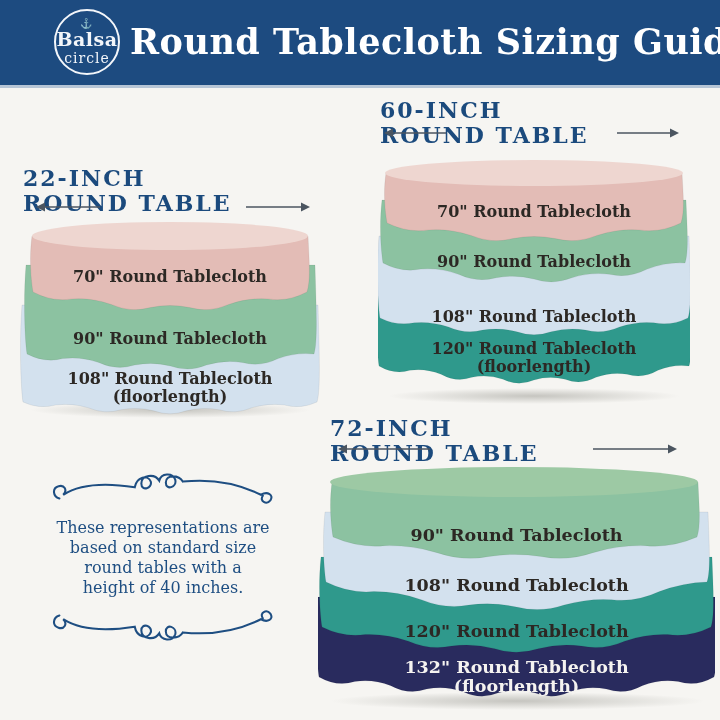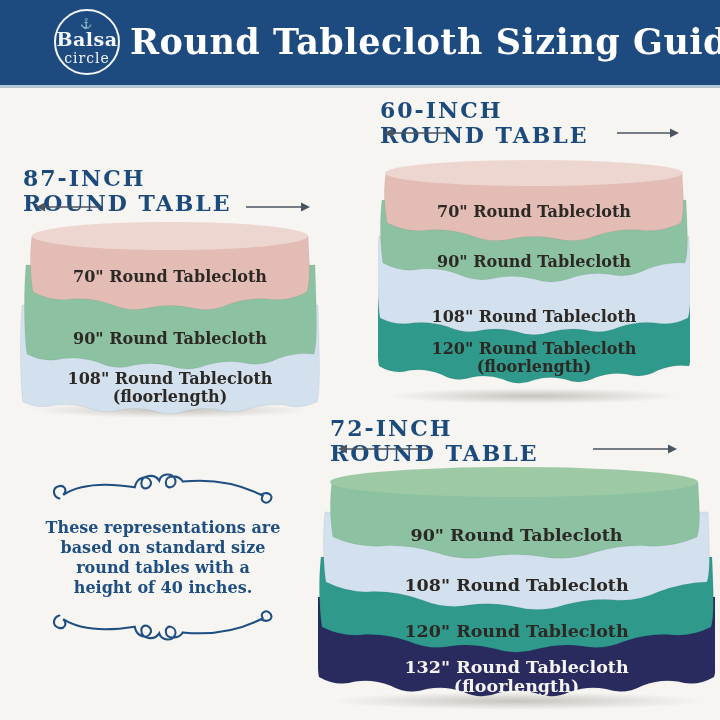--- a/index.html
+++ b/index.html
@@ -56,38 +56,38 @@
     background:radial-gradient(closest-side,rgba(85,85,75,.30),rgba(85,85,75,0));
   }
   #sh48{left:30px;top:402px;width:280px;height:16px;}
   #sh60{left:388px;top:388px;width:292px;height:16px;}
   #sh72{left:330px;top:692px;width:375px;height:18px;}
   
   .note{position:absolute;left:35px;top:470px;width:256px;text-align:center;
         color:var(--note-text,#1e4e82);}
   .note-flourish{display:block;margin:0 auto;width:226px;height:42px;}
   .note-flourish.flip{transform:scaleY(-1);}
-  .note-lines{margin:6px 0 4px 0;font-weight:bold;font-size:16px;line-height:20px;}
+  .note-lines{margin:6px 0 4px 0;font-weight:normal;font-size:16px;line-height:20px;}
 </style>
 </head>
 <body>
 
 <div class="page">
 
   <div class="header">
     <div class="logo">
       <span class="logo-anchor">⚓</span>
       <span class="logo-name">Balsa</span>
       <span class="logo-sub">circle</span>
     </div>
     <div class="page-title">Round Tablecloth Sizing Guide</div>
   </div>
 
   <div class="section-heading" id="h48">
-    <div class="h-line">87-INCH</div>
+    <div class="h-line">22-INCH</div>
     <div class="h-line">ROUND TABLE</div>
     <svg class="arrows" id="arr48" width="300" height="60">
         <line x1="20" y1="41" x2="77" y2="41" stroke="#4b5560" stroke-width="1.6"></line>
         <path d="M13,41 l9,-4.5 l0,9 Z" fill="#4b5560"></path>
         <line x1="280" y1="41" x2="223" y2="41" stroke="#4b5560" stroke-width="1.6"></line>
         <path d="M287,41 l-9,-4.5 l0,9 Z" fill="#4b5560"></path>
       </svg>
   </div>
   <div class="section-heading" id="h60">
     <div class="h-line">60-INCH</div>

